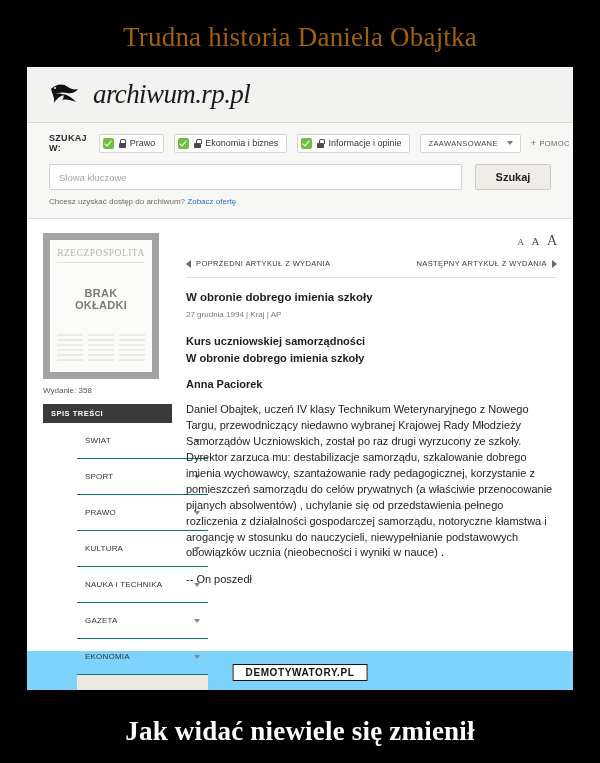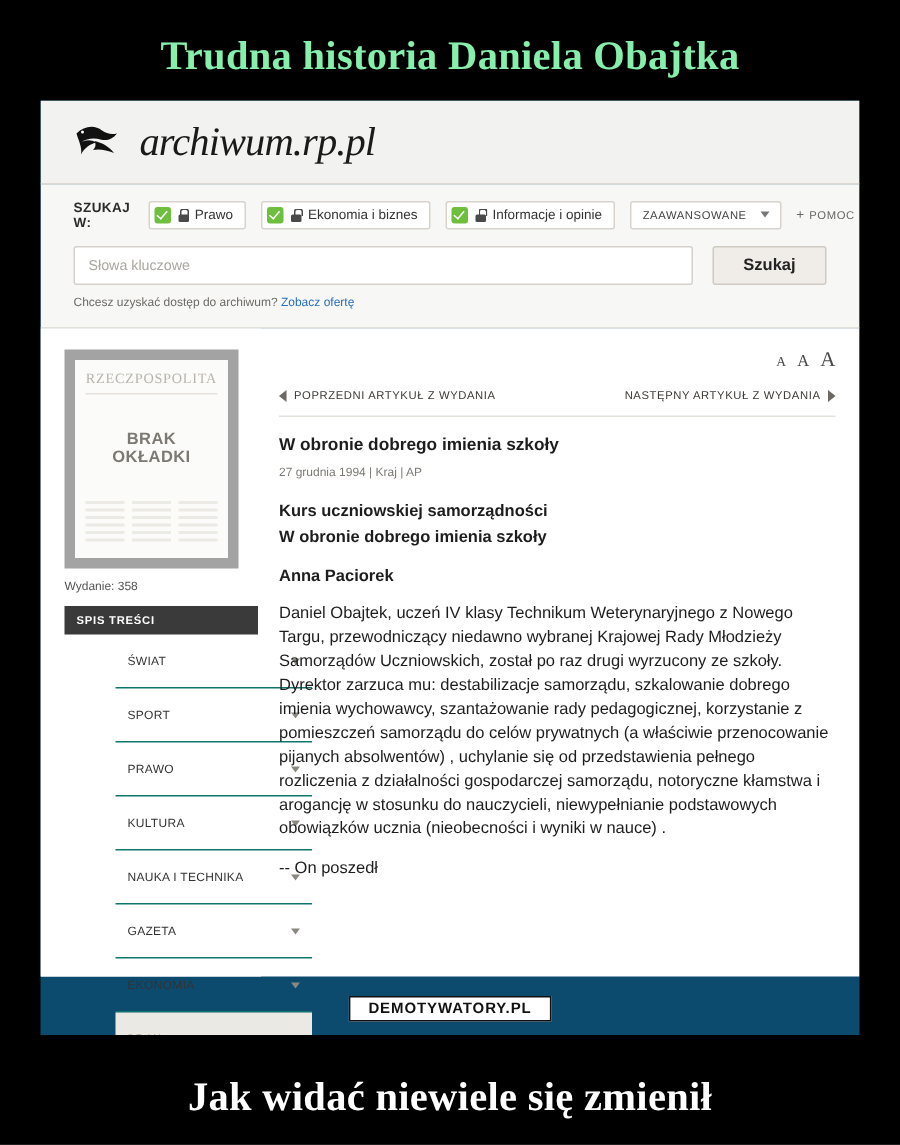--- a/index.html
+++ b/index.html
@@ -16,44 +16,44 @@
   .meme-wrap {
     width: 600px;
     height: 763px;
     background: #000;
     position: relative;
     display: flex;
     flex-direction: column;
     align-items: center;
   }
   .meme-title {
-    color: #86efac;
+    color: #a16207;
     font-family: "Liberation Serif", serif;
     font-size: 27px;
-    font-weight: bold;
+    font-weight: normal;
     text-align: center;
     margin: 22px 0 14px 0;
     letter-spacing: 0.2px;
   }
   .meme-bottom {
     color: #fff;
     font-family: "Liberation Serif", serif;
     font-size: 27px;
     font-weight: bold;
     text-align: center;
     position: absolute;
     bottom: 16px;
     left: 0;
     width: 600px;
     letter-spacing: 0.2px;
   }
   .shot {
     width: 546px;
     height: 623px;
-    background: #0c4a6e;
+    background: #7dd3fc;
     position: relative;
     overflow: hidden;
   }
 
   
   .site-header {
     height: 56px;
     background: #f2f2f0;
     border-bottom: 1px solid #ddd9d2;
     display: flex;

